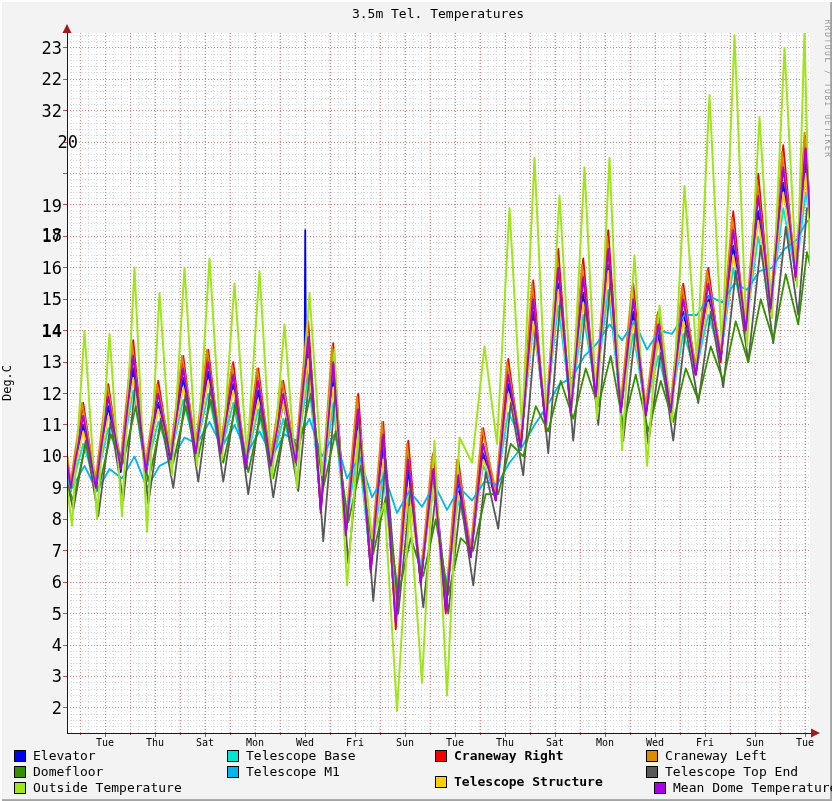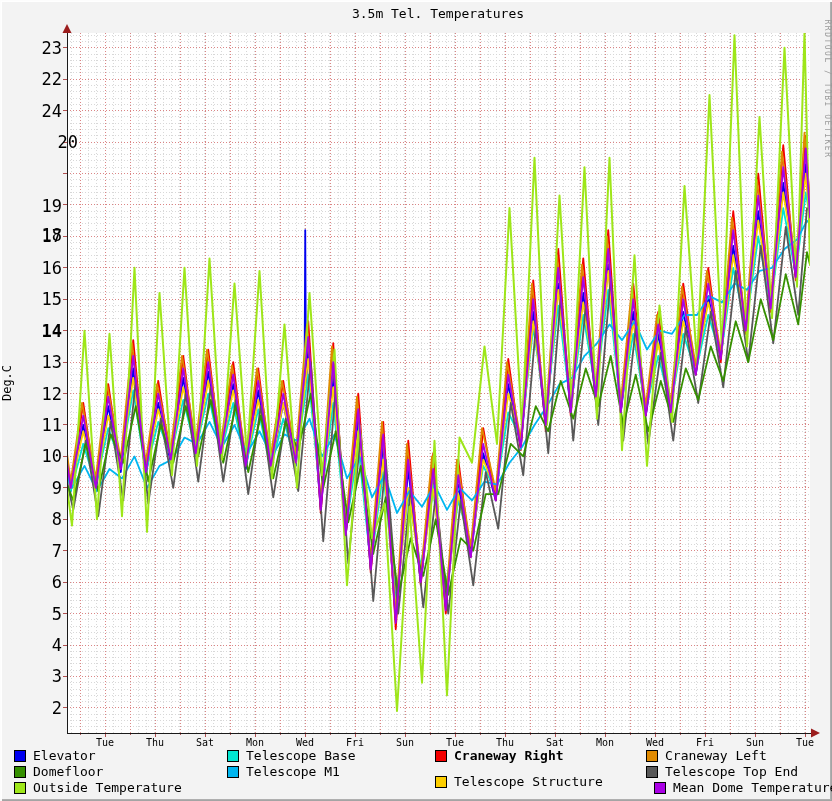--- a/index.html
+++ b/index.html
@@ -387,21 +387,21 @@
       <div class="ylab" style="left: 28px; top: 417.986px;">11</div>
       <div class="ylab" style="left: 28px; top: 386.556px;">12</div>
       <div class="ylab" style="left: 28px; top: 355.126px;">13</div>
       <div class="ylab" style="left: 28px; top: 323.696px; font-weight: bold;">14</div>
       <div class="ylab" style="left: 28px; top: 292.266px;">15</div>
       <div class="ylab" style="left: 28px; top: 260.836px;">16</div>
       <div class="ylab" style="left: 28px; top: 229.406px;">17</div>
       <div class="ylab" style="left: 28px; top: 212px; margin-top: 16px;">18</div>
       <div class="ylab" style="left: 28px; top: 166.546px; margin-top: 32px;">19</div>
       <div class="ylab" style="left: 44px; top: 135.116px; text-align: right;">20</div>
-      <div class="ylab" style="left: 28px; top: 103.686px;">24</div>
+      <div class="ylab" style="left: 28px; top: 103.686px;">32</div>
       <div class="ylab" style="left: 28px; top: 72.256px;">22</div>
       <div class="ylab" style="left: 28px; top: 40.826px;">23</div>
     </div>
   <div id="xlabels">
       <div class="xlab" style="left: 85px; top: 736px;">Tue</div>
       <div class="xlab" style="left: 135px; top: 736px;">Thu</div>
       <div class="xlab" style="left: 185px; top: 736px;">Sat</div>
       <div class="xlab" style="left: 235px; top: 736px;">Mon</div>
       <div class="xlab" style="left: 285px; top: 736px;">Wed</div>
       <div class="xlab" style="left: 335px; top: 736px;">Fri</div>
@@ -433,21 +433,21 @@
         <span class="legend-label">Craneway Left</span>
       </div>
       <div class="legend-item" style="left: 14px; top: 765px;">
         <span class="swatch" style="background: rgb(53, 144, 0);"></span>
         <span class="legend-label">Domefloor</span>
       </div>
       <div class="legend-item" style="left: 227px; top: 765px;">
         <span class="swatch" style="background: rgb(0, 182, 240);"></span>
         <span class="legend-label">Telescope M1</span>
       </div>
-      <div class="legend-item" style="left: 435px; top: 775px;">
+      <div class="legend-item" style="left: 435px; top: 775px; font-weight: bold;">
         <span class="swatch" style="background: rgb(253, 206, 0);"></span>
         <span class="legend-label">Telescope Structure</span>
       </div>
       <div class="legend-item" style="left: 646px; top: 765px;">
         <span class="swatch" style="background: rgb(88, 88, 88);"></span>
         <span class="legend-label">Telescope Top End</span>
       </div>
       <div class="legend-item" style="left: 14px; top: 781px;">
         <span class="swatch" style="background: rgb(158, 230, 25);"></span>
         <span class="legend-label">Outside Temperature</span>

